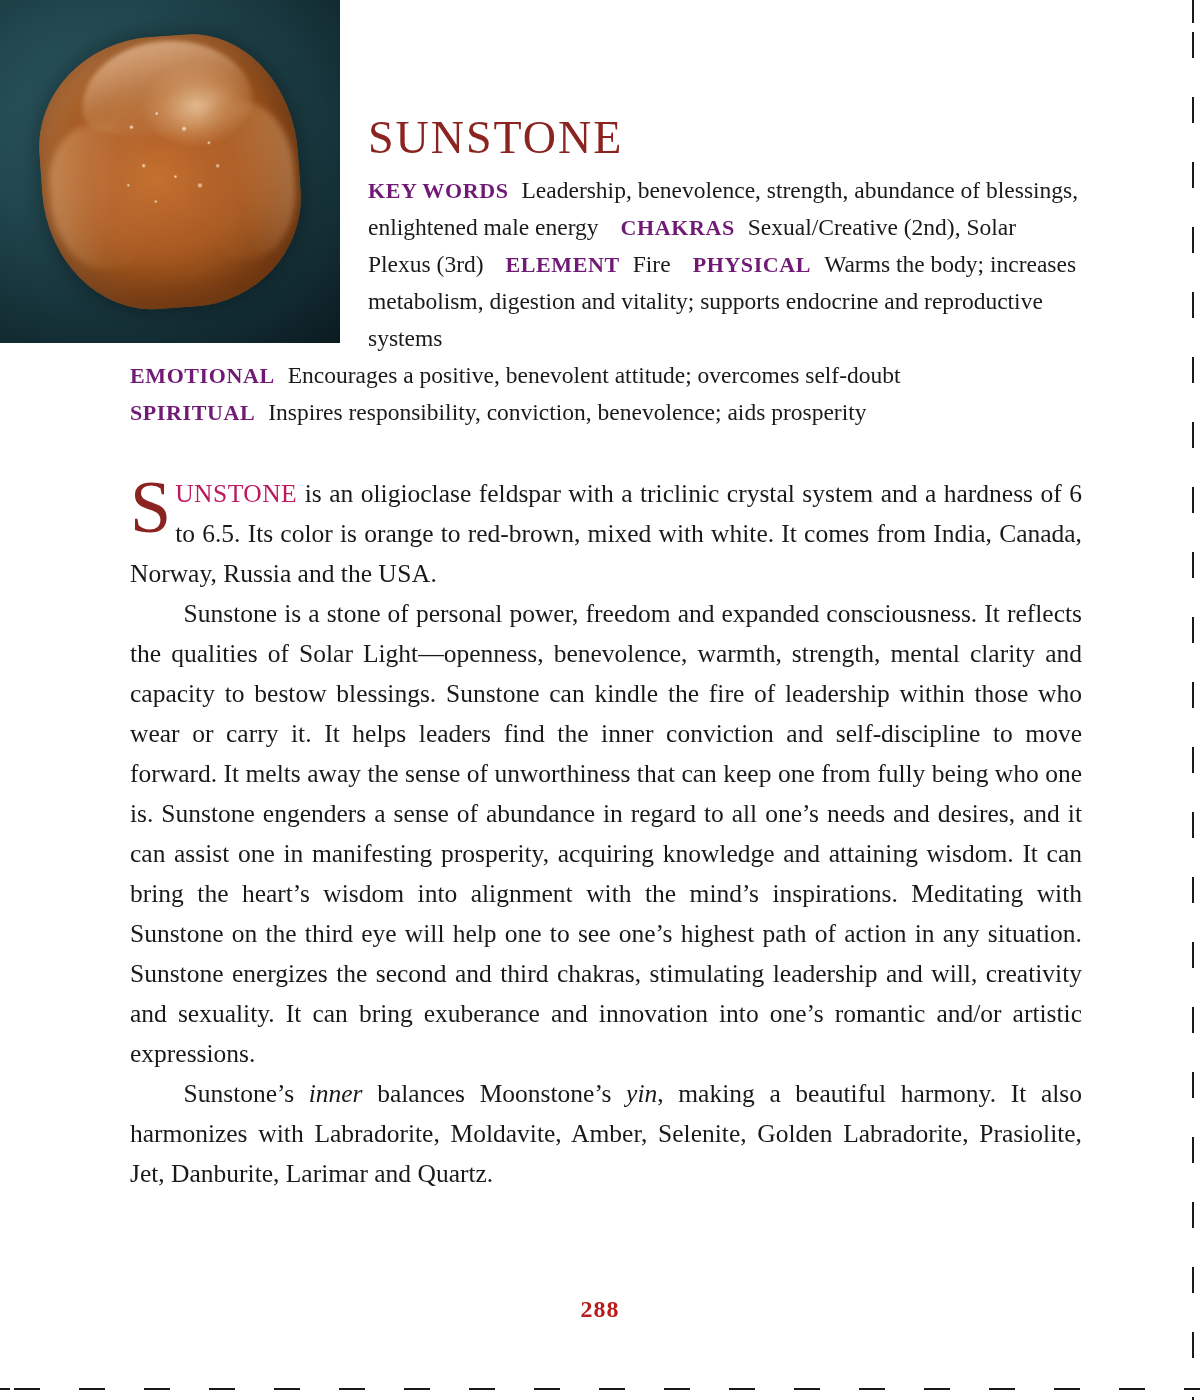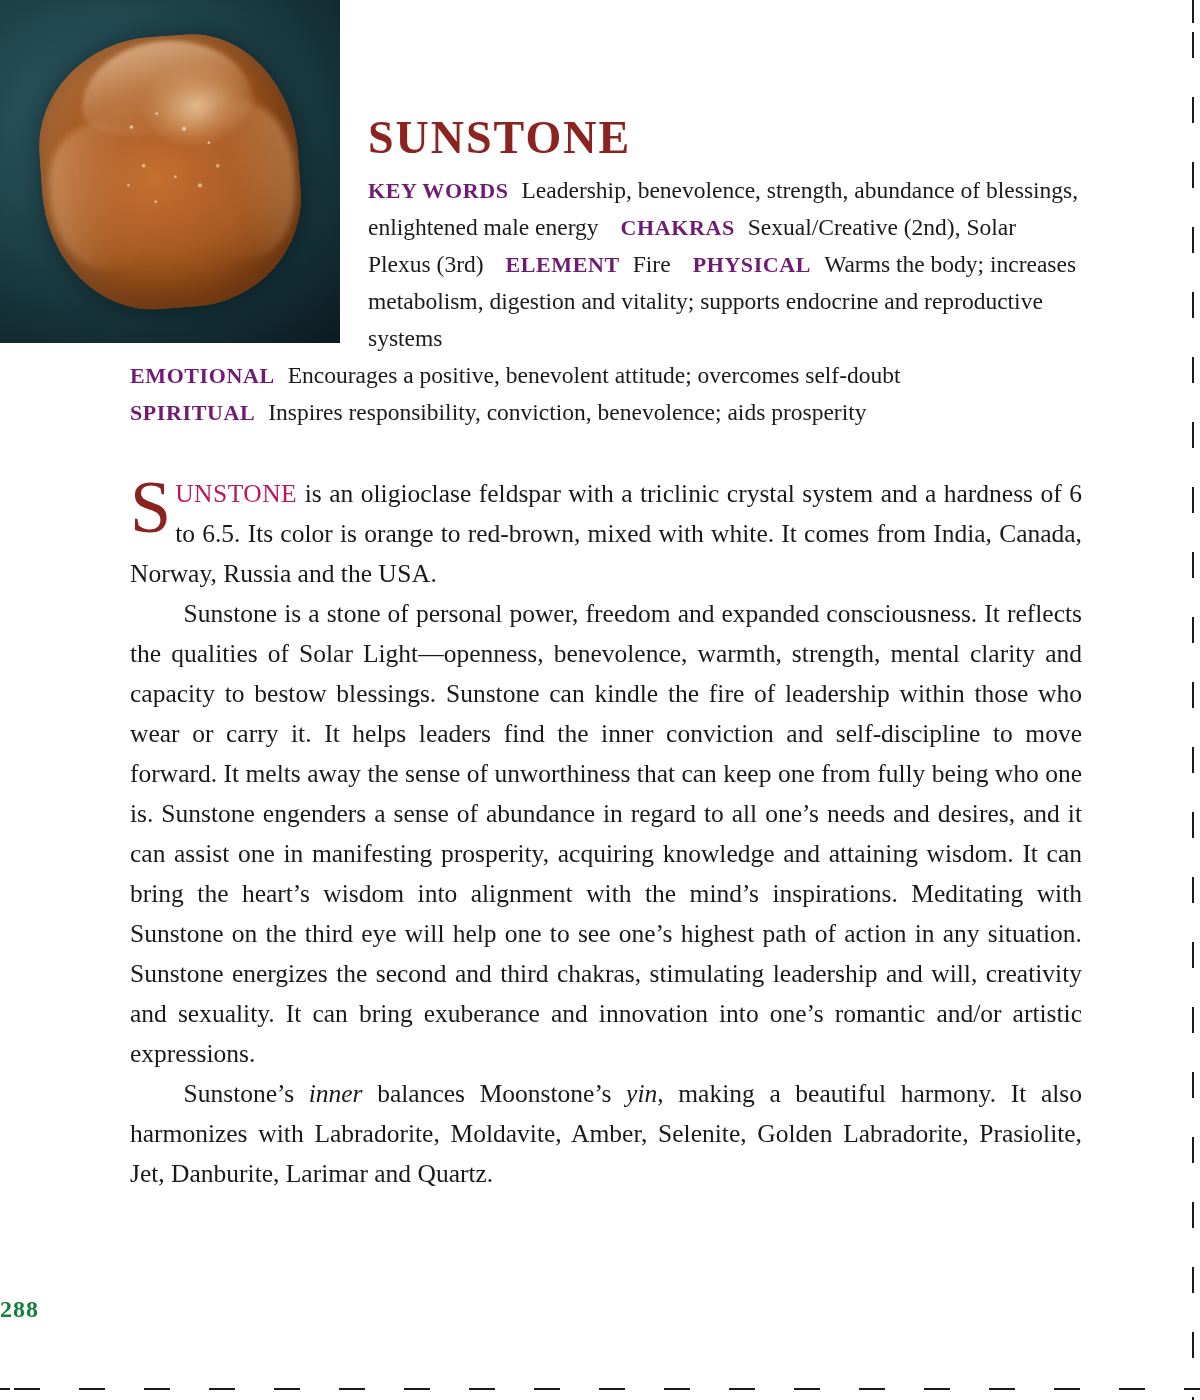--- a/index.html
+++ b/index.html
@@ -131,21 +131,21 @@
   }
 
   
   .gem-title {
     position: absolute;
     left: 368px;
     top: 84px;
     font-size: 46px;
     letter-spacing: 2px;
     color: #8B2420;
-    font-weight: 700;
+    font-weight: 400;
     line-height: 1;
     white-space: nowrap;
   }
 
   .properties {
     position: absolute;
     left: 130px;
     top: 172px;
     width: 950px;
     font-size: 23.5px;
@@ -198,23 +198,24 @@
     letter-spacing: 0.5px;
   }
   .smallcaps { font-variant: small-caps; letter-spacing: 0.4px; }
   .ital { font-style: italic; }
 
   .page-number {
     position: absolute;
     left: 0;
     top: 1296px;
     width: 1200px;
+    text-align: center;
     font-size: 24px;
     font-weight: bold;
-    color: #15803d;
+    color: #b91c1c;
     letter-spacing: 1px;
   }
 </style>
 </head>
 <body>
 
 <div class="page">
 
   <div class="edge-ticks-right"></div>
   <div class="edge-ticks-bottom"></div>

